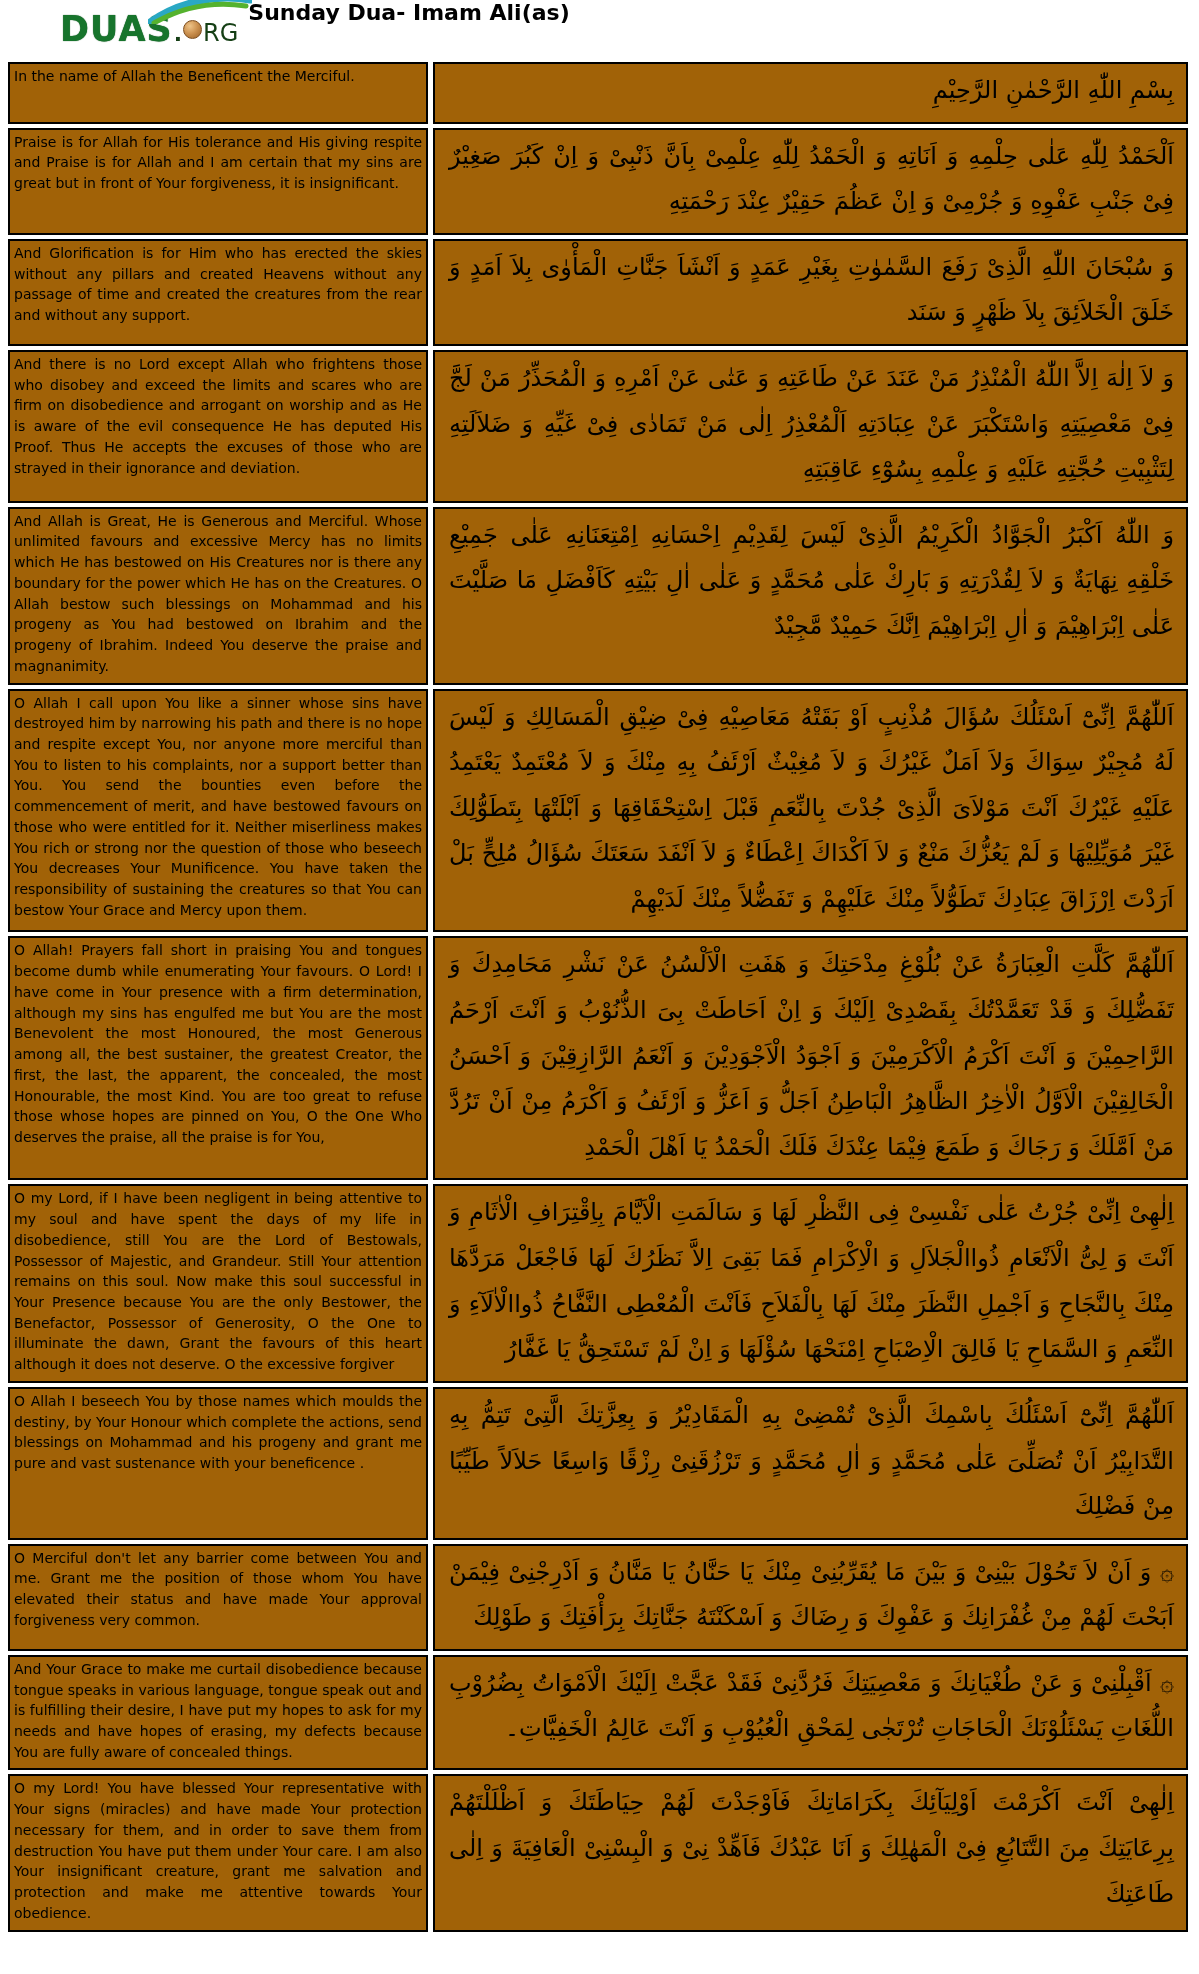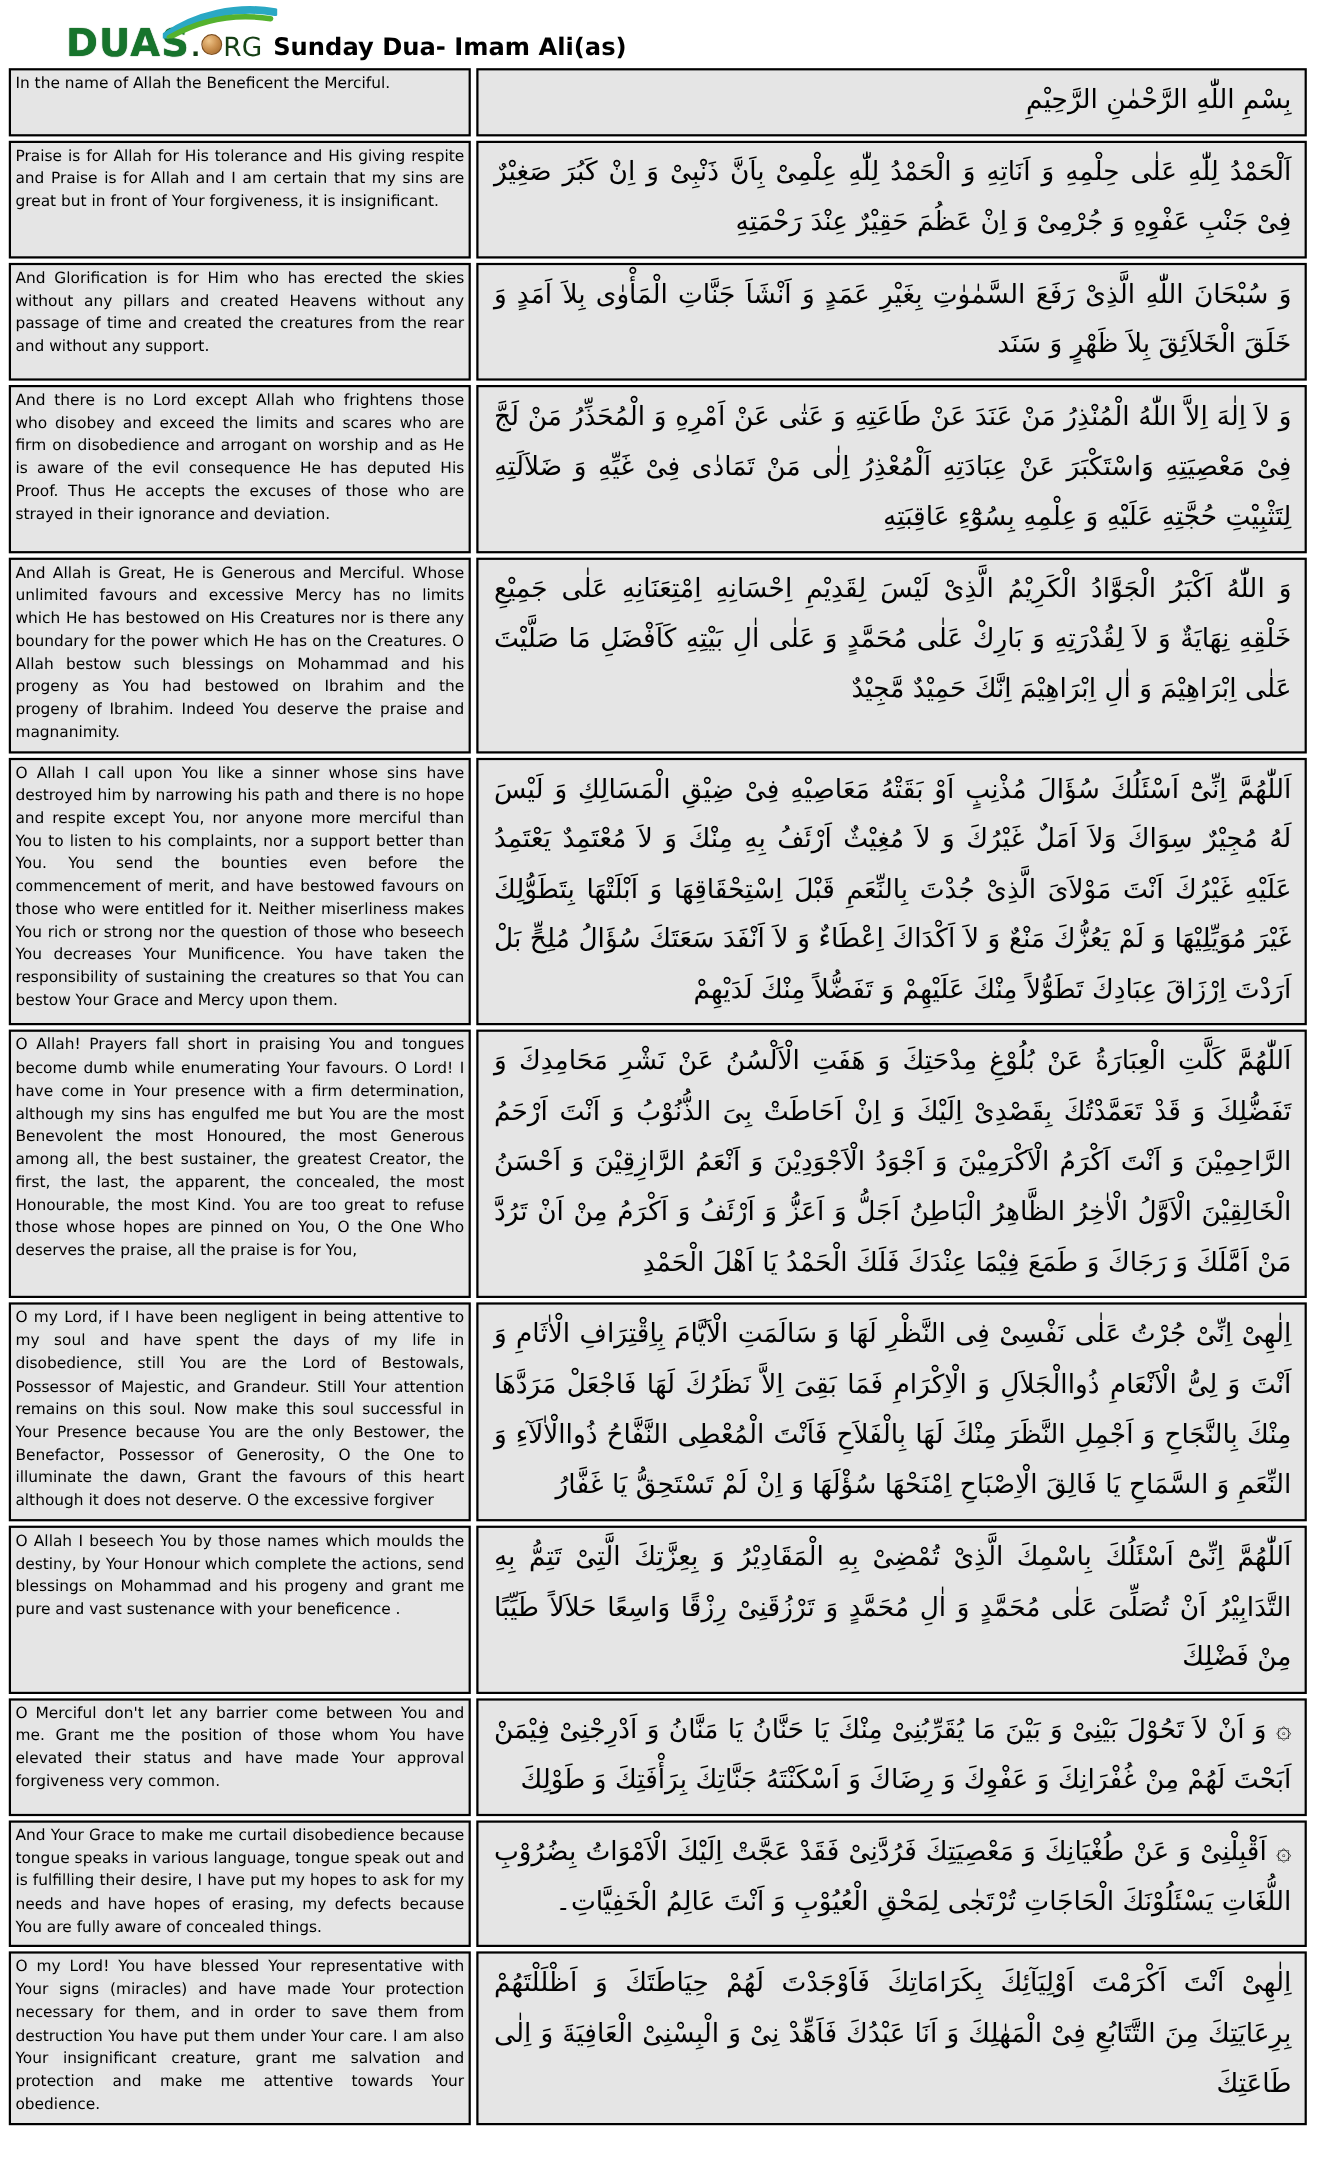--- a/index.html
+++ b/index.html
@@ -11,21 +11,21 @@
   body {
     height: 1974px;
     overflow: hidden;
     font-family: "DejaVu Sans", "Liberation Sans", sans-serif;
     color: #000;
   }
 
   
   .header {
     display: flex;
-    align-items: flex-end;
+    align-items: flex-start;
     height: 58px;
     padding-left: 60px;
   }
   .logo {
     position: relative;
     display: flex;
     align-items: baseline;
     line-height: 1;
     padding-top: 12px;
     margin-right: 10px;
@@ -75,21 +75,21 @@
   table.dua {
     border-collapse: separate;
     border-spacing: 5px 4px;
     table-layout: fixed;
     width: 1190px;
     margin-left: 3px;
   }
   td {
     border: 2px solid #000;
     vertical-align: top;
-    background: #e5e5e5;
+    background: #a16207;
   }
   td.en {
     width: 408px;
     font-family: "DejaVu Sans", "Liberation Sans", sans-serif;
     font-size: 14px;
     line-height: 1.48;
     text-align: justify;
     padding: 2px 4px 6px 4px;
   }
   td.ar {

